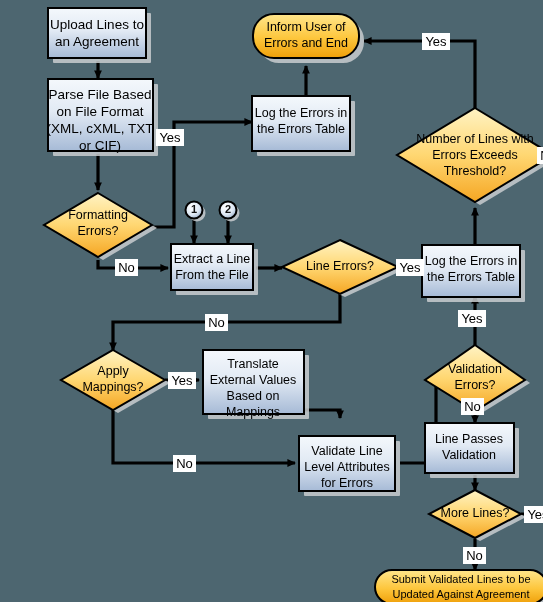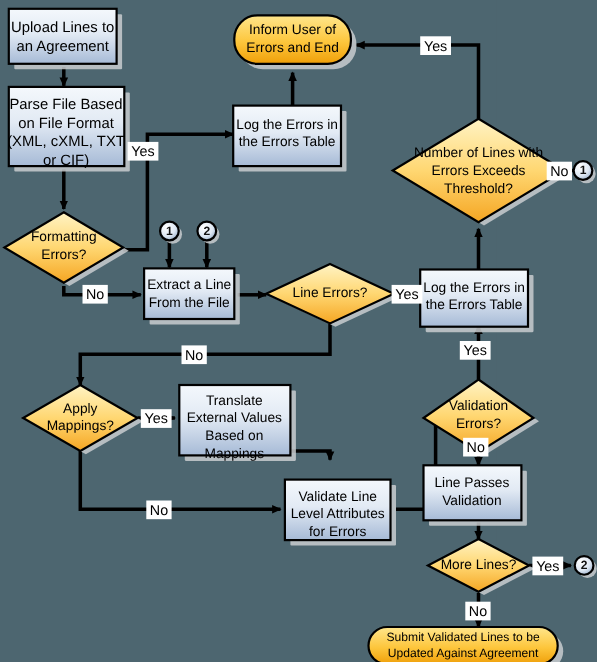--- a/index.html
+++ b/index.html
@@ -1,18 +1,18 @@
 <!DOCTYPE html>
 <html><head>
 <meta charset="utf-8">
 <style>
   html,body{margin:0;padding:0;background:#4d6670;}
   body{width:543px;height:602px;overflow:hidden;
        font-family:"Liberation Sans","DejaVu Sans",sans-serif;}
-  #stage{position:relative;width:451px;height:602px;background:#4d6670;}
+  #stage{position:relative;width:451px;height:602px;background:#4d6670;margin-left:40px;}
   svg{position:absolute;top:0;left:0;width:543px;height:602px;}
   .nodetext{font-family:"Liberation Sans","DejaVu Sans",sans-serif;
             fill:#000;text-anchor:middle;dominant-baseline:middle;}
   .t14{font-size:13.5px;}
   .t13{font-size:12.5px;}
   .t11{font-size:11px;}
   .edgelabel{font-family:"Liberation Sans","DejaVu Sans",sans-serif;
              font-size:13px;fill:#000;text-anchor:middle;dominant-baseline:middle;}
   .circnum{font-family:"Liberation Sans","DejaVu Sans",sans-serif;
            font-size:11px;font-weight:bold;fill:#111;text-anchor:middle;dominant-baseline:middle;}

